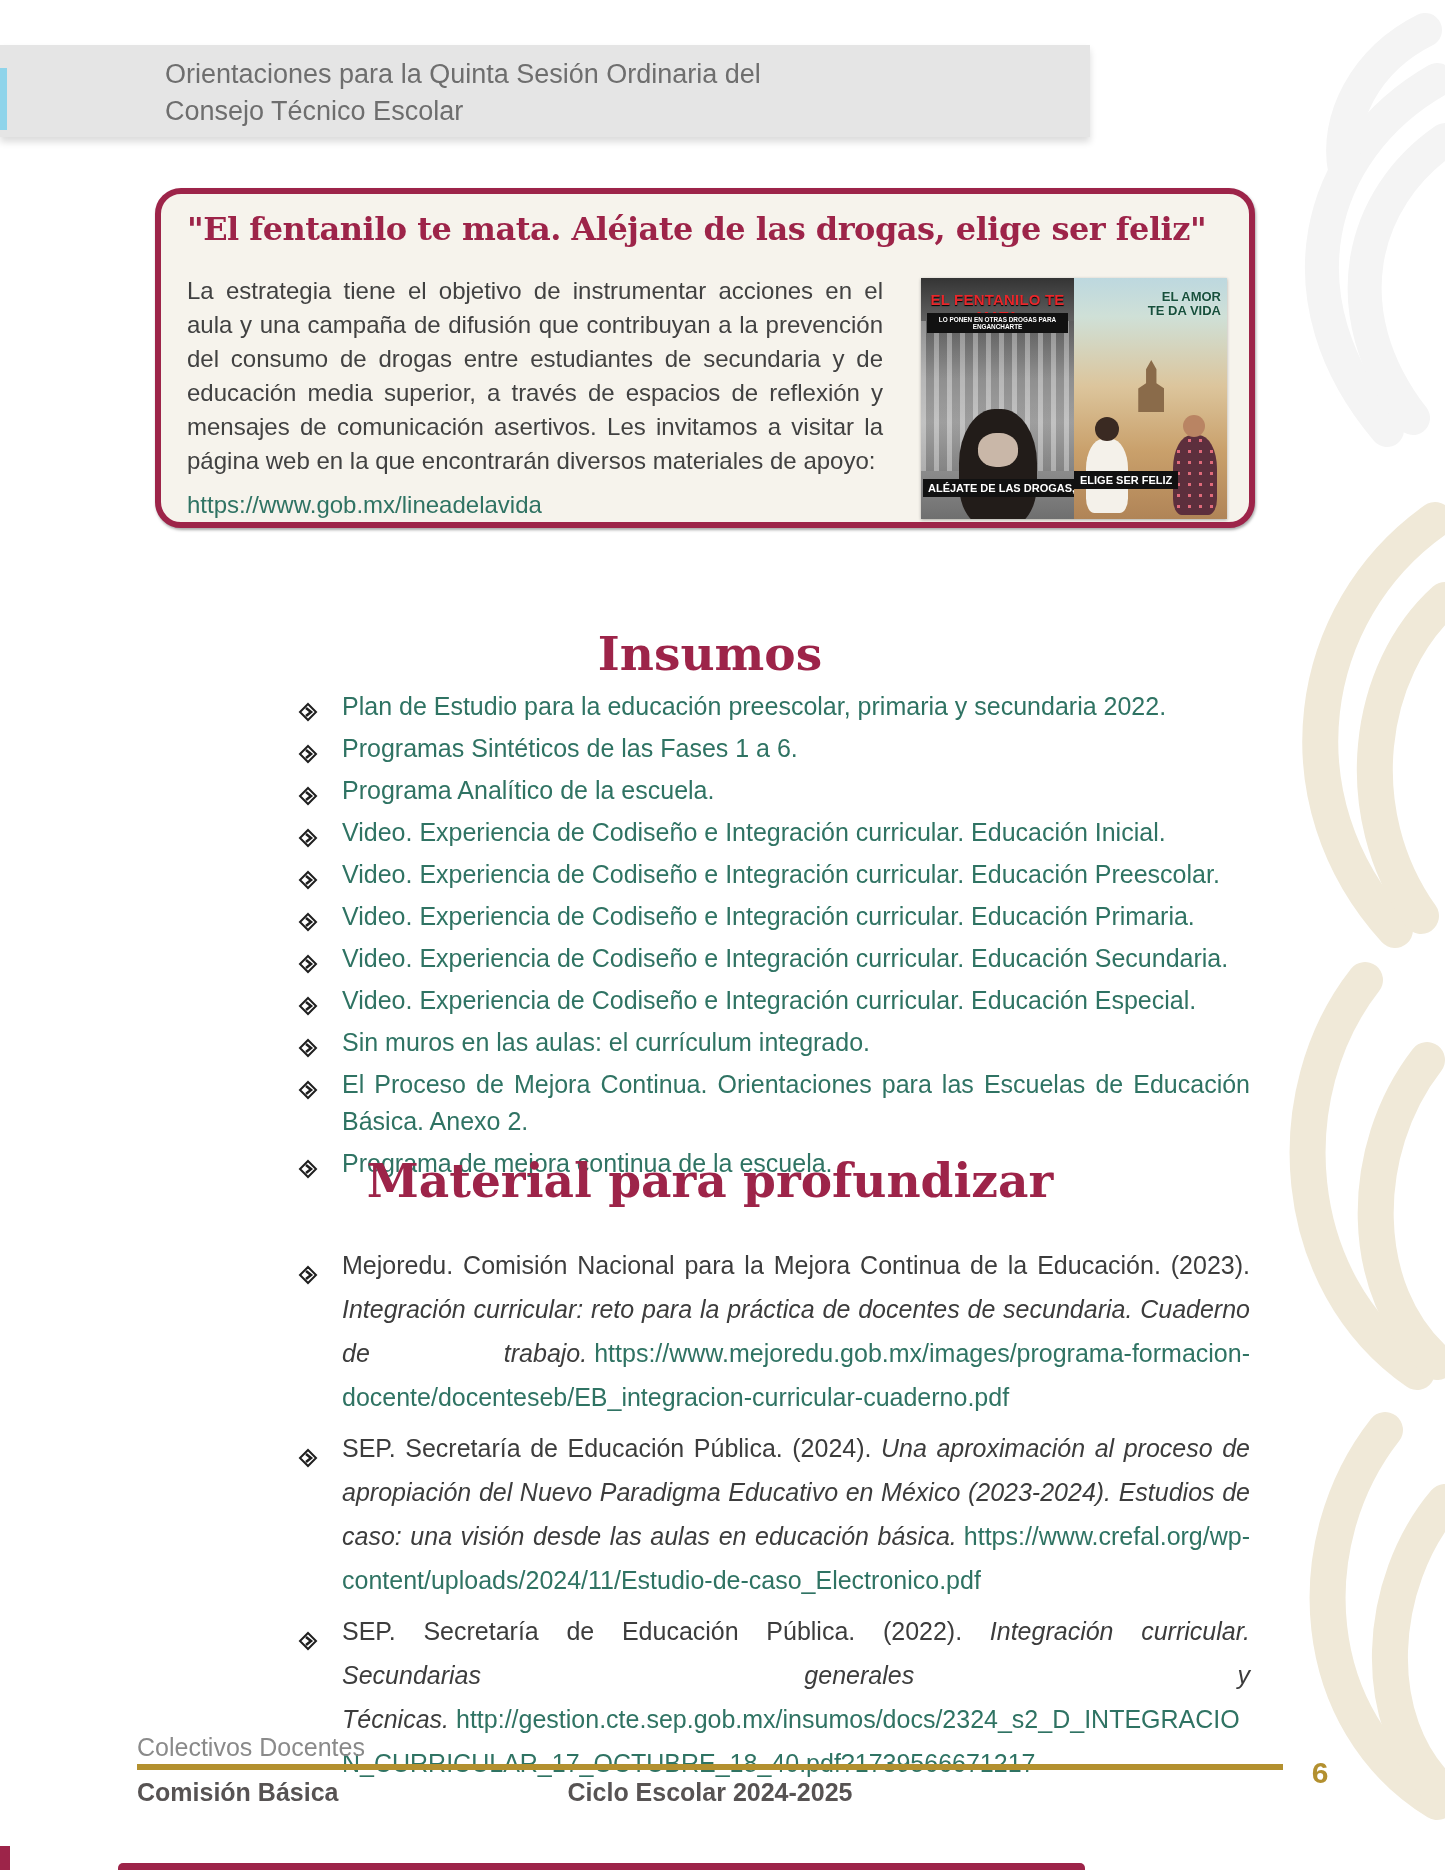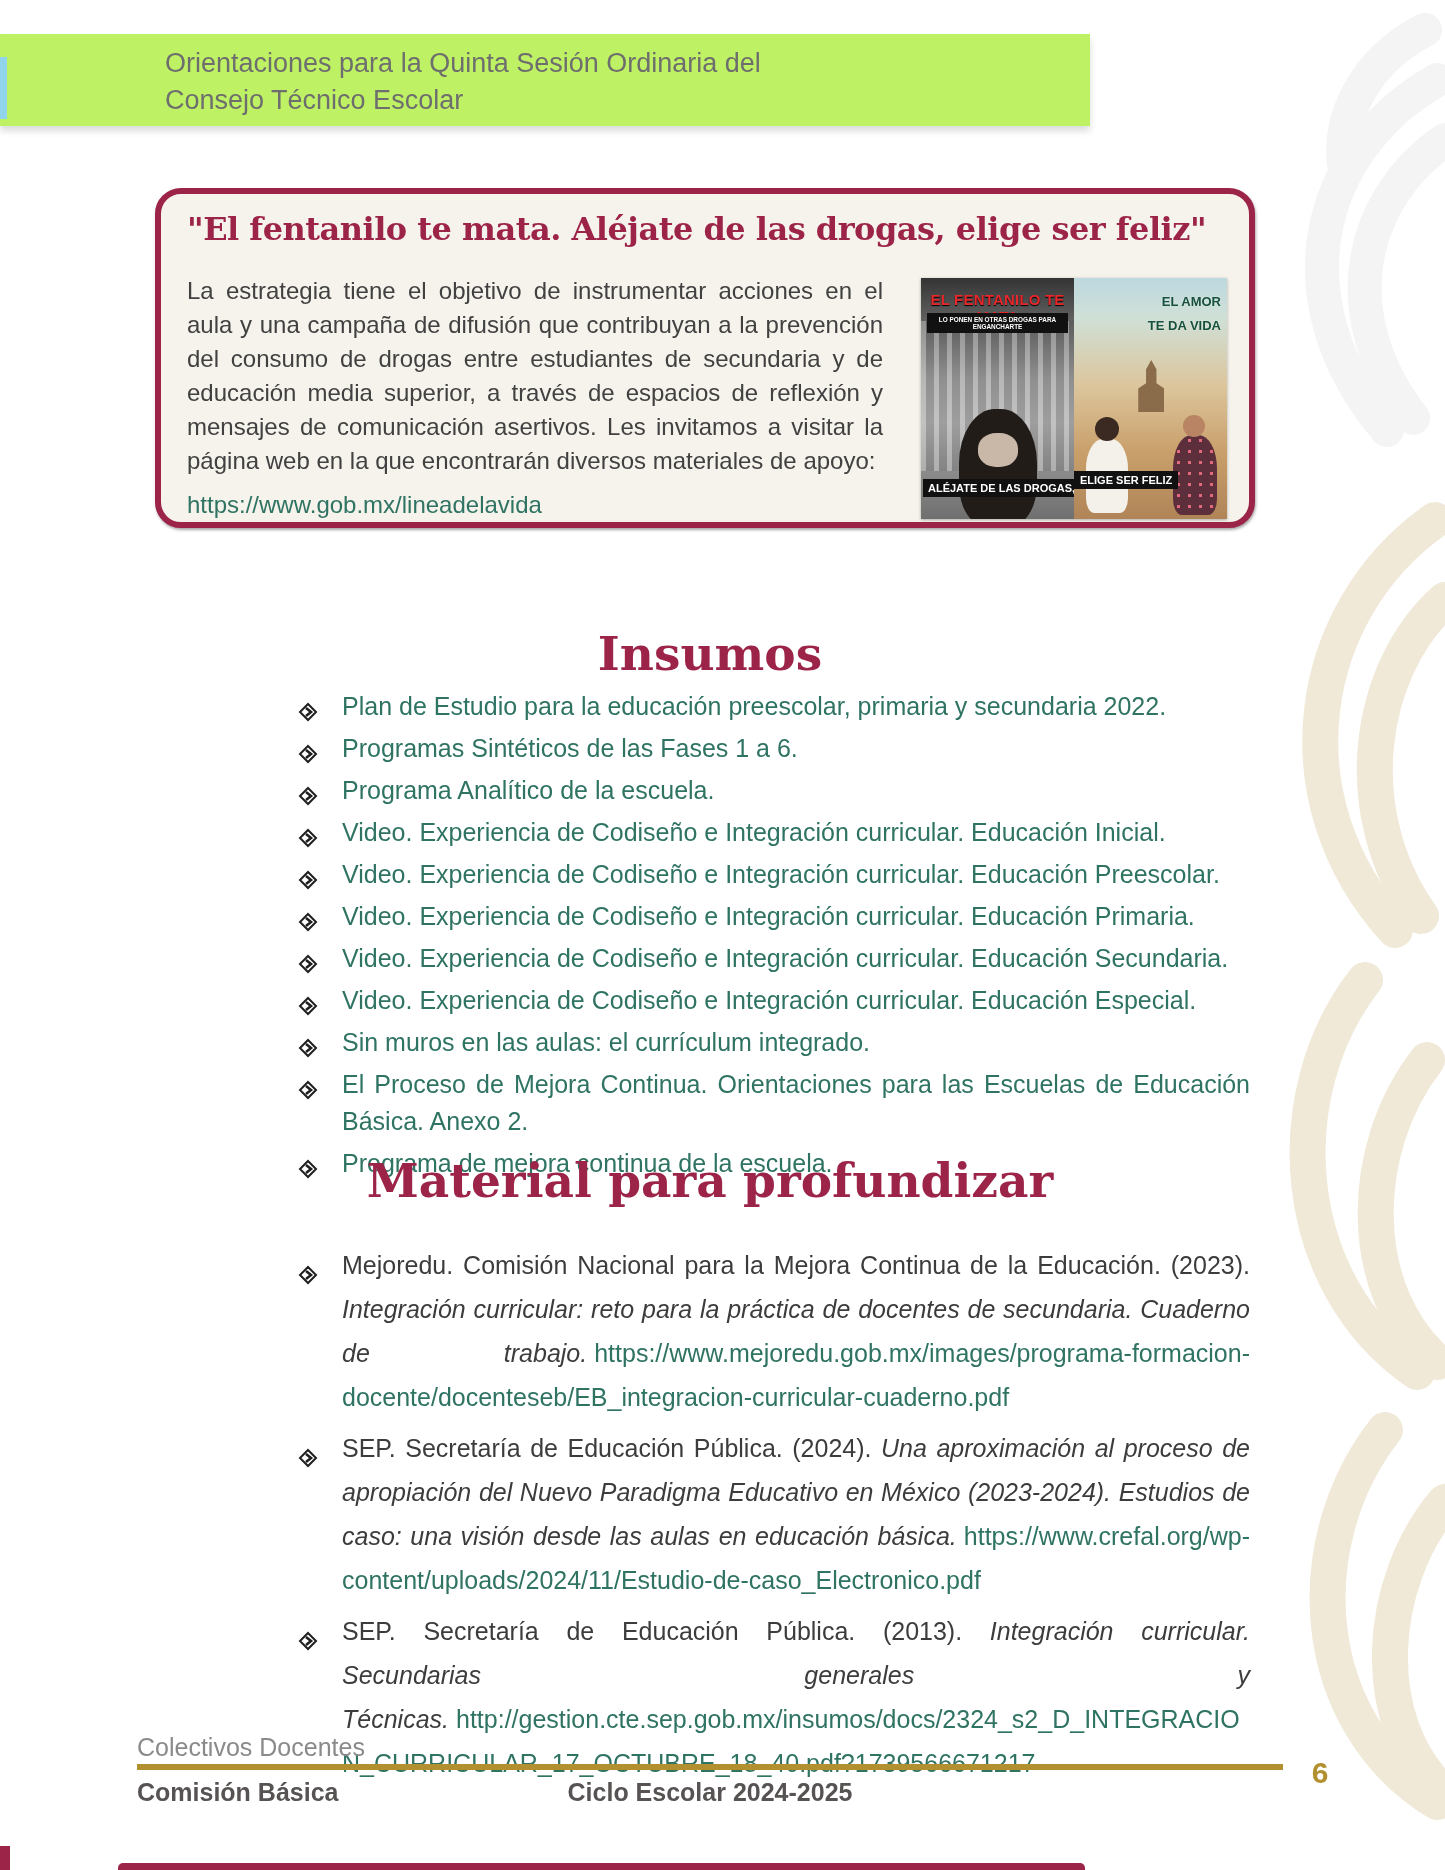--- a/index.html
+++ b/index.html
@@ -2,21 +2,21 @@
 <html><head>
 <meta charset="utf-8">
 <style>
   html,body{margin:0;padding:0;background:#ffffff;}
   .page{position:relative;width:1445px;height:1870px;margin:0 auto;background:#ffffff;overflow:hidden;
         font-family:"Liberation Sans", sans-serif;}
   .content{position:absolute;inset:0;z-index:2;}
   .ornament{position:absolute;right:0;top:0;z-index:1;}
 
   
-  .header-band{position:absolute;left:0;top:34px;width:1090px;height:92px;background:#bef264;
+  .header-band{position:absolute;left:0;top:45px;width:1090px;height:92px;background:#e5e5e5;
                box-shadow:0 5px 7px rgba(0,0,0,0.14);}
   .header-title{position:absolute;left:165px;top:11px;color:#6e6e6e;font-size:27px;line-height:37px;}
   .header-title span{display:block;}
   .edge-accent{position:absolute;left:0;top:23px;width:7px;height:62px;background:#8fd4ea;}
 
   
   .campaign-box{position:absolute;left:155px;top:188px;width:1100px;height:340px;
                 background:#f6f3ec;border:6px solid #9d2449;border-radius:26px;
                 box-shadow:1px 2px 3px rgba(0,0,0,0.35);padding:16px 22px 0 26px;box-sizing:border-box;}
   .campaign-title{margin:0;font-family:"DejaVu Serif", serif;font-weight:700;color:#9d2449;
@@ -50,21 +50,21 @@
   .poster-right .person-a{position:absolute;left:12px;bottom:6px;width:42px;height:74px;
      background:#f4f1ea;border-radius:40% 40% 20% 20%;}
   .poster-right .person-a::before{content:"";position:absolute;top:-22px;left:9px;width:24px;height:24px;
      background:#3a2a22;border-radius:50%;}
   .poster-right .person-b{position:absolute;right:10px;bottom:4px;width:44px;height:80px;
      background:#5d2f3d;border-radius:42% 42% 20% 20%;
      background-image:radial-gradient(circle,#e06a7a 1.7px,transparent 2px);background-size:11px 11px;}
   .poster-right .person-b::before{content:"";position:absolute;top:-20px;left:10px;width:22px;height:22px;
      background:#b98463;border-radius:50%;}
   .pr-head{position:absolute;top:12px;right:6px;width:76px;text-align:right;color:#17503c;
-     font-weight:800;font-size:13px;line-height:24px;text-shadow:0 0 2px rgba(255,255,255,0.5);}
+     font-weight:800;font-size:13px;line-height:14px;text-shadow:0 0 2px rgba(255,255,255,0.5);}
   .pr-foot{position:absolute;bottom:30px;left:0;background:#111;color:#fff;
      font-size:11px;font-weight:700;padding:3px 6px;white-space:nowrap;}
 
   
   .section-heading{position:absolute;left:137px;width:1146px;margin:0;text-align:center;
      font-family:"DejaVu Serif", serif;font-weight:700;color:#9d2449;font-size:47px;}
   #insumos-heading{top:626px;}
   #material-heading{top:1153px;}
 
   
@@ -259,21 +259,21 @@
         </span>
       </li>
       <li>
         <span class="bullet">
           <svg viewBox="0 0 20 20" width="20" height="20">
               <path d="M10 2 L18 10 L10 18 L2 10 Z" fill="none" stroke="#1f1f1f" stroke-width="2"></path>
               <path d="M8 6 L13 10 L8 14" fill="none" stroke="#1f1f1f" stroke-width="2.6"></path>
             </svg>
         </span>
         <span class="ref-body">
-          <span>SEP. Secretaría de Educación Pública. (2013). </span><em>Integración curricular. Secundarias generales y Técnicas.</em><a class="doc-link" href="#">http://gestion.cte.sep.gob.mx/insumos/docs/2324_s2_D_INTEGRACION_CURRICULAR_17_OCTUBRE_18_40.pdf?1739566671217</a>
+          <span>SEP. Secretaría de Educación Pública. (2022). </span><em>Integración curricular. Secundarias generales y Técnicas.</em><a class="doc-link" href="#">http://gestion.cte.sep.gob.mx/insumos/docs/2324_s2_D_INTEGRACION_CURRICULAR_17_OCTUBRE_18_40.pdf?1739566671217</a>
         </span>
       </li>
     </ul>
 
     <div class="footer-program">Colectivos Docentes</div>
     <div class="footer-rule"></div>
     <div class="footer-right">Ciclo Escolar 2024-2025</div>
     <div class="footer-left">Comisión Básica</div>
     <div class="page-number">6</div>
 

